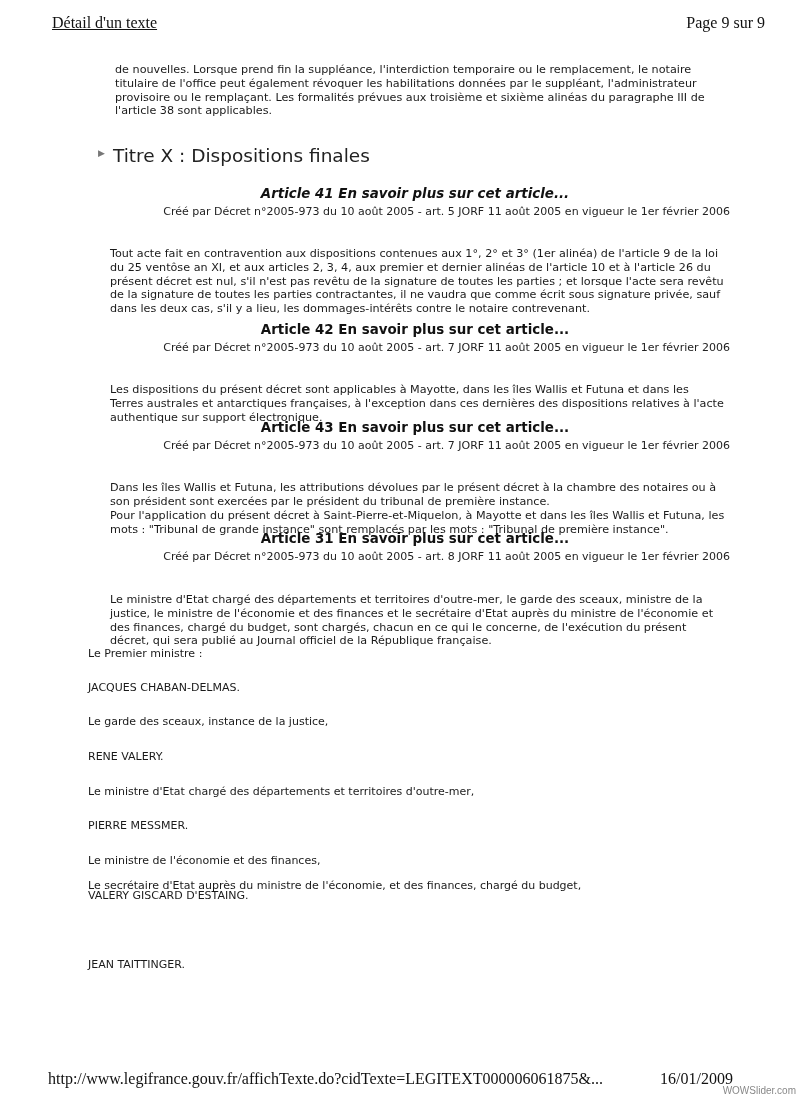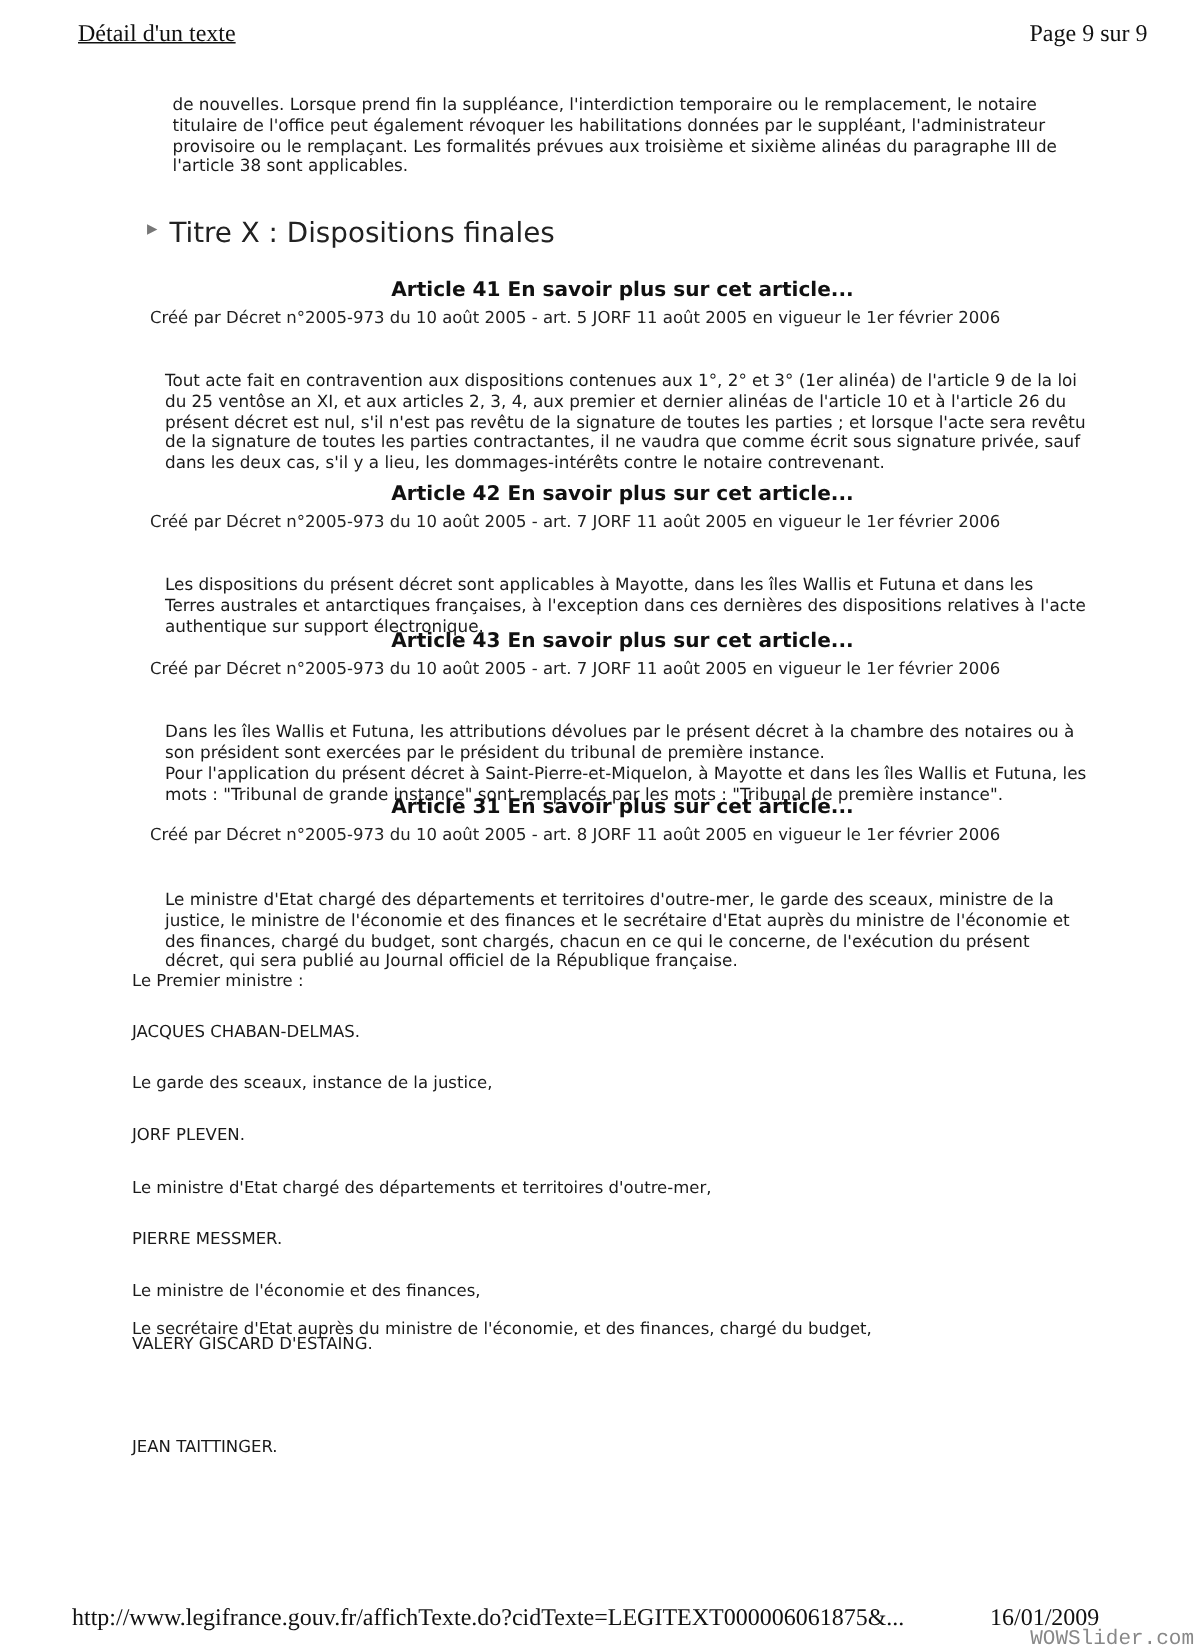--- a/index.html
+++ b/index.html
@@ -20,67 +20,67 @@
     .title {
       position: absolute; left: 98px; top: 145px; font-size: 18.5px; color: #222;
       display: flex; align-items: center;
     }
     .title .arrow { font-size: 9px; color: #777; margin-right: 8px; position: relative; top: -3px; }
     .art-head {
       position: absolute; left: 100px; width: 630px; text-align: center;
       font-weight: bold; font-size: 13.4px; color: #111;
     }
     .art-sub {
-      position: absolute; left: 100px; width: 630px; text-align: left;
+      position: absolute; left: 100px; width: 630px; text-align: right;
       font-size: 11px; color: #222;
     }
     .sig {
       position: absolute; left: 88px; font-size: 11px; color: #1a1a1a;
     }
     .footer-url { left: 48px; top: 1070px; font-size: 16px; }
     .footer-date { left: 660px; top: 1070px; font-size: 16px; }
     .watermark {
-      position: absolute; right: 4px; top: 1085px; font-size: 14px; color: #888;
-      font-family: Liberation Mono, monospace;
+      position: absolute; right: 4px; top: 1085px; font-size: 10px; color: #888;
+      font-family: Liberation Sans, sans-serif;
     }
   </style>
 </head>
 <body>
 
 <div class="hdr-left">Détail d'un texte</div>
 <div class="hdr-right">Page 9 sur 9</div>
 
 <div class="para p-intro">de nouvelles. Lorsque prend fin la suppléance, l'interdiction temporaire ou le remplacement, le notaire titulaire de l'office peut également révoquer les habilitations données par le suppléant, l'administrateur provisoire ou le remplaçant. Les formalités prévues aux troisième et sixième alinéas du paragraphe III de l'article 38 sont applicables.</div>
 
 <div class="title">
   <span class="arrow">▶</span>
   <span>Titre X : Dispositions finales</span>
 </div>
 
-<div class="art-head" style="top:186px;">Article 41 En savoir plus sur cet article...</div>
+<div class="art-head" style="top:186px;font-style:italic;">Article 41 En savoir plus sur cet article...</div>
 <div class="art-sub" style="top:205px;">Créé par Décret n°2005-973 du 10 août 2005 - art. 5 JORF 11 août 2005 en vigueur le 1er février 2006</div>
 <div class="para" style="left:110px; top:247px; width:615px;">Tout acte fait en contravention aux dispositions contenues aux 1°, 2° et 3° (1er alinéa) de l'article 9 de la loi du 25 ventôse an XI, et aux articles 2, 3, 4, aux premier et dernier alinéas de l'article 10 et à l'article 26 du présent décret est nul, s'il n'est pas revêtu de la signature de toutes les parties ; et lorsque l'acte sera revêtu de la signature de toutes les parties contractantes, il ne vaudra que comme écrit sous signature privée, sauf dans les deux cas, s'il y a lieu, les dommages-intérêts contre le notaire contrevenant.</div>
 
 <div class="art-head" style="top:322px;">Article 42 En savoir plus sur cet article...</div>
 <div class="art-sub" style="top:341px;">Créé par Décret n°2005-973 du 10 août 2005 - art. 7 JORF 11 août 2005 en vigueur le 1er février 2006</div>
 <div class="para" style="left:110px; top:383px; width:615px;">Les dispositions du présent décret sont applicables à Mayotte, dans les îles Wallis et Futuna et dans les Terres australes et antarctiques françaises, à l'exception dans ces dernières des dispositions relatives à l'acte authentique sur support électronique.</div>
 
 <div class="art-head" style="top:420px;">Article 43 En savoir plus sur cet article...</div>
 <div class="art-sub" style="top:439px;">Créé par Décret n°2005-973 du 10 août 2005 - art. 7 JORF 11 août 2005 en vigueur le 1er février 2006</div>
 <div class="para" style="left:110px; top:481px; width:615px;">Dans les îles Wallis et Futuna, les attributions dévolues par le présent décret à la chambre des notaires ou à son président sont exercées par le président du tribunal de première instance.</div>
 <div class="para" style="left:110px; top:509px; width:615px;">Pour l'application du présent décret à Saint-Pierre-et-Miquelon, à Mayotte et dans les îles Wallis et Futuna, les mots : "Tribunal de grande instance" sont remplacés par les mots : "Tribunal de première instance".</div>
 
 <div class="art-head" style="top:531px;">Article 31 En savoir plus sur cet article...</div>
 <div class="art-sub" style="top:550px;">Créé par Décret n°2005-973 du 10 août 2005 - art. 8 JORF 11 août 2005 en vigueur le 1er février 2006</div>
 <div class="para" style="left:110px; top:593px; width:615px;">Le ministre d'Etat chargé des départements et territoires d'outre-mer, le garde des sceaux, ministre de la justice, le ministre de l'économie et des finances et le secrétaire d'Etat auprès du ministre de l'économie et des finances, chargé du budget, sont chargés, chacun en ce qui le concerne, de l'exécution du présent décret, qui sera publié au Journal officiel de la République française.</div>
 
 <div class="sig" style="top:647px;">Le Premier ministre :</div>
 <div class="sig" style="top:681px;">JACQUES CHABAN-DELMAS.</div>
 <div class="sig" style="top:715px;">Le garde des sceaux, instance de la justice,</div>
-<div class="sig" style="top:750px;">JORF PLEVEN.</div>
+<div class="sig" style="top:750px;">RENE VALERY.</div>
 <div class="sig" style="top:785px;">Le ministre d'Etat chargé des départements et territoires d'outre-mer,</div>
 <div class="sig" style="top:819px;">PIERRE MESSMER.</div>
 <div class="sig" style="top:854px;">Le ministre de l'économie et des finances,</div>
 <div class="sig" style="top:889px;">VALERY GISCARD D'ESTAING.</div>
 <div class="sig" style="top:879px;">Le secrétaire d'Etat auprès du ministre de l'économie, et des finances, chargé du budget,</div>
 <div class="sig" style="top:958px;">JEAN TAITTINGER.</div>
 
 <div class="footer-url">http://www.legifrance.gouv.fr/affichTexte.do?cidTexte=LEGITEXT000006061875&amp;...</div>
 <div class="footer-date">16/01/2009</div>
 <div class="watermark">WOWSlider.com</div>

